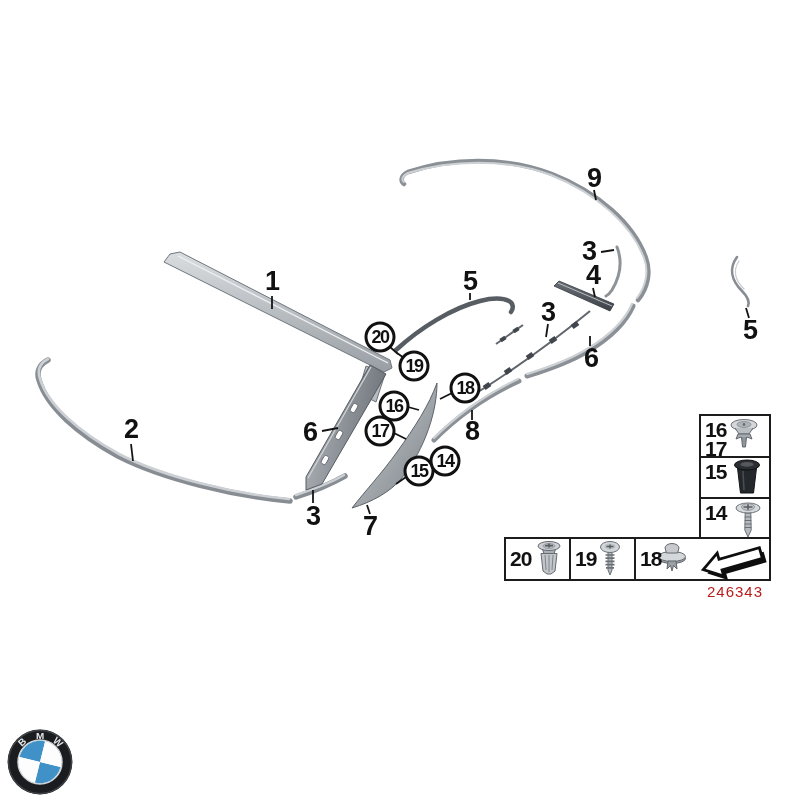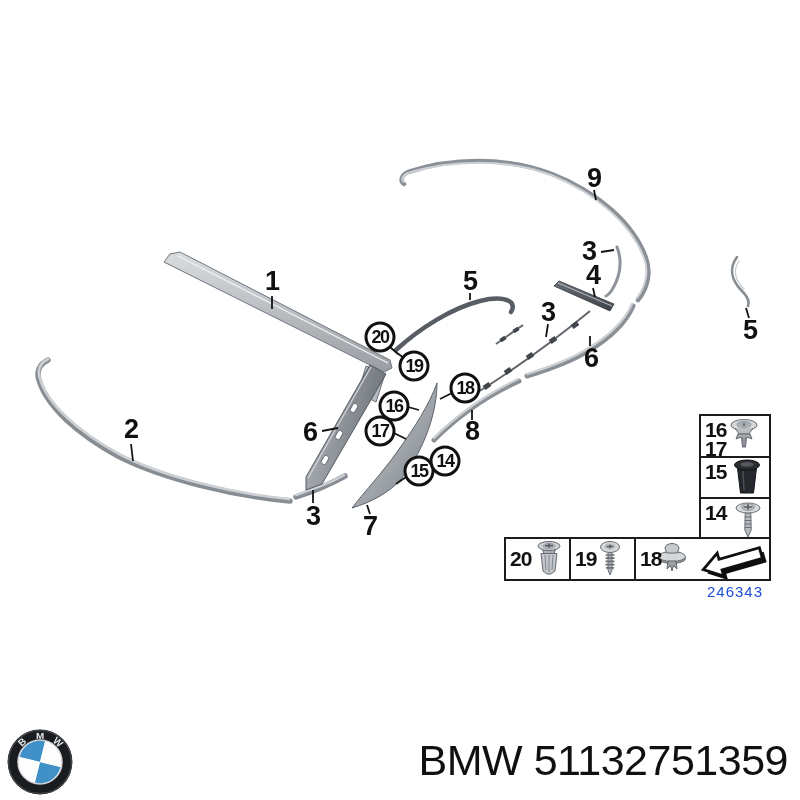--- a/index.html
+++ b/index.html
@@ -6,21 +6,21 @@
   .stage{position:relative;width:800px;height:800px;background:#fff;overflow:hidden;
          font-family:"Liberation Sans","DejaVu Sans",sans-serif;}
   svg{position:absolute;left:0;top:0;}
   .lab{position:absolute;transform:translate(-50%,-50%);font-size:27px;font-weight:bold;
        color:#111;line-height:1;letter-spacing:-1px;white-space:nowrap;}
   .cir{position:absolute;transform:translate(-50%,-50%);width:25px;height:25px;border:3px solid #111;
        border-radius:50%;background:#fff;display:flex;align-items:center;justify-content:center;
        font-size:18px;font-weight:bold;color:#111;letter-spacing:-1.5px;}
   .leg-num{position:absolute;font-size:21px;font-weight:bold;color:#111;line-height:1;letter-spacing:-1px;}
   .drawing-number{position:absolute;left:690px;top:583px;width:90px;text-align:center;
-       font-size:15px;color:#1d4ed8;letter-spacing:1px;}
+       font-size:15px;color:#b91c1c;letter-spacing:1px;}
   .part-number{position:absolute;right:12px;top:736px;font-size:43px;color:#101010;
        letter-spacing:-0.5px;font-weight:400;white-space:nowrap;}
   .roundel{position:absolute;left:4px;top:726px;}
 </style>
 </head>
 <body>
 
 <div class="stage">
 
   <svg width="800" height="800" viewBox="0 0 800 800">
@@ -239,15 +239,14 @@
       <path d="M40 40 L40 16.5 A23.5 23.5 0 0 1 63.5 40 Z" fill="#fdfdfd"></path>
       <path d="M40 40 L40 63.5 A23.5 23.5 0 0 1 16.5 40 Z" fill="#fdfdfd"></path>
     </g>
     <g font-family="Liberation Sans, DejaVu Sans, sans-serif" font-size="11" font-weight="bold" fill="#e3e6e8" text-anchor="middle">
       <text x="40" y="14" transform="rotate(-42 40 40)">B</text>
       <text x="40" y="14">M</text>
       <text x="40" y="14" transform="rotate(42 40 40)">W</text>
     </g>
   </svg>
 
-  <div class="part-number">BMW 51132751359</div>
 
 </div>
 
 </body></html>

